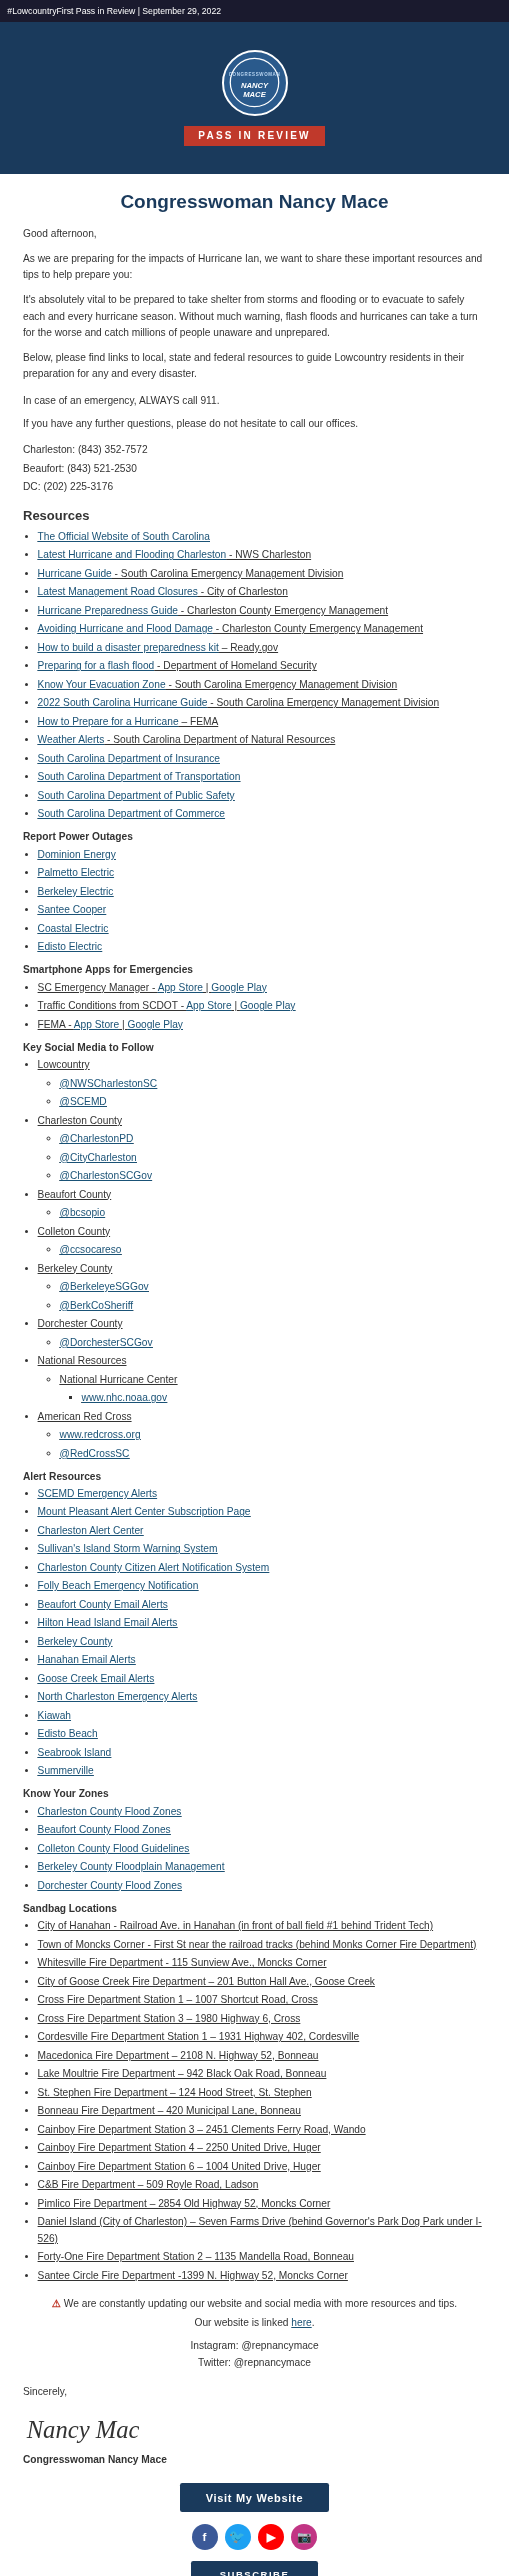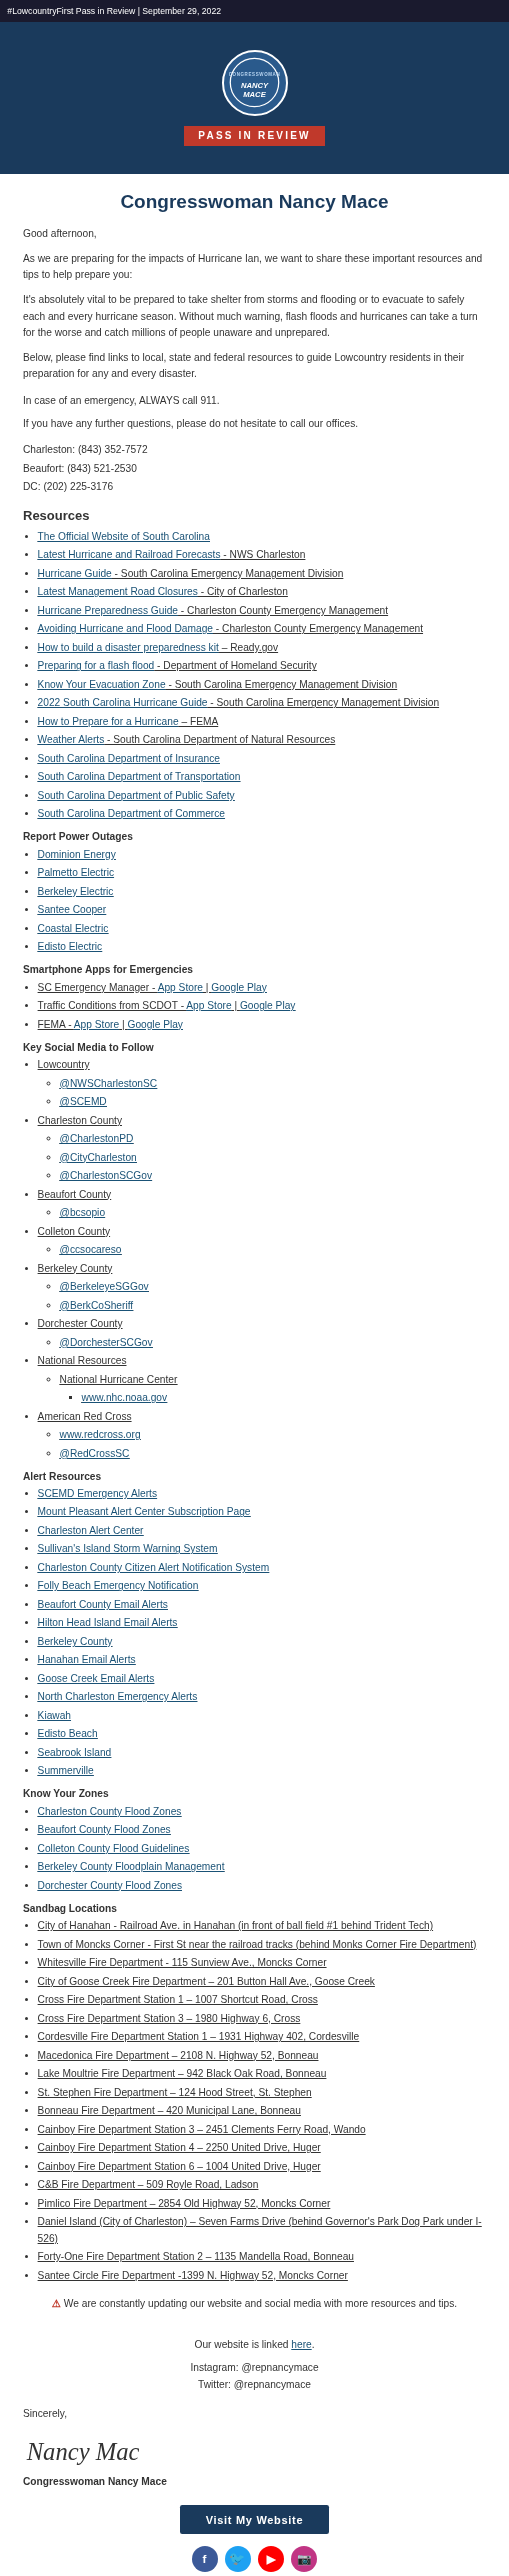--- a/index.html
+++ b/index.html
@@ -226,21 +226,21 @@
     <div class="contact-info">
       <div>Charleston: (843) 352-7572</div>
       <div>Beaufort: (843) 521-2530</div>
       <div>DC: (202) 225-3176</div>
     </div>
 
     <p class="resources-title">Resources</p>
 
     <ul>
       <li><a href="#">The Official Website of South Carolina</a></li>
-      <li><a href="#">Latest Hurricane and Railroad Forecasts</a> - NWS Charleston</li>
+      <li><a href="#">Latest Hurricane and Flooding Charleston</a> - NWS Charleston</li>
       <li><a href="#">Hurricane Guide</a> - South Carolina Emergency Management Division</li>
       <li><a href="#">Latest Management Road Closures</a> - City of Charleston</li>
       <li><a href="#">Hurricane Preparedness Guide</a> - Charleston County Emergency Management</li>
       <li><a href="#">Avoiding Hurricane and Flood Damage</a> - Charleston County Emergency Management</li>
       <li><a href="#">How to build a disaster preparedness kit</a> – Ready.gov</li>
       <li><a href="#">Preparing for a flash flood</a> - Department of Homeland Security</li>
       <li><a href="#">Know Your Evacuation Zone</a> - South Carolina Emergency Management Division</li>
       <li><a href="#">2022 South Carolina Hurricane Guide</a> - South Carolina Emergency Management Division</li>
       <li><a href="#">How to Prepare for a Hurricane</a> – FEMA</li>
       <li><a href="#">Weather Alerts</a> - South Carolina Department of Natural Resources</li>
@@ -369,21 +369,21 @@
       <li>Pimlico Fire Department – 2854 Old Highway 52, Moncks Corner</li>
       <li>Daniel Island (City of Charleston) – Seven Farms Drive (behind Governor's Park Dog Park under I-526)</li>
       <li>Forty-One Fire Department Station 2 – 1135 Mandella Road, Bonneau</li>
       <li>Santee Circle Fire Department -1399 N. Highway 52, Moncks Corner</li>
     </ul>
 
     <div class="closing-text">
       <p>
         <span style="color:#c0392b; font-weight:bold;">⚠</span> <span>We are constantly updating our website and social media with more resources and tips.</span>
       </p>
-      <p style="margin-top:23px;">Our website is linked <a href="#">here</a>.</p>
+      <p style="margin-top:1px;">Our website is linked <a href="#">here</a>.</p>
       <p style="margin-top:5.8px;"><span>Instagram: @repnancymace</span></p>
       <p><span>Twitter: @repnancymace</span></p>
     </div>
 
     <div class="signature-section">
       <p class="sincerely">Sincerely,</p>
       <div class="signature-img">
         <svg width="116" height="44" viewBox="0 0 160 60" xmlns="http://www.w3.org/2000/svg" style="font-size:14px">
           <text x="5" y="45" font-family="'Brush Script MT', cursive, Georgia, serif" font-size="34" fill="#333" font-style="italic">Nancy Mace</text>
         </svg>

